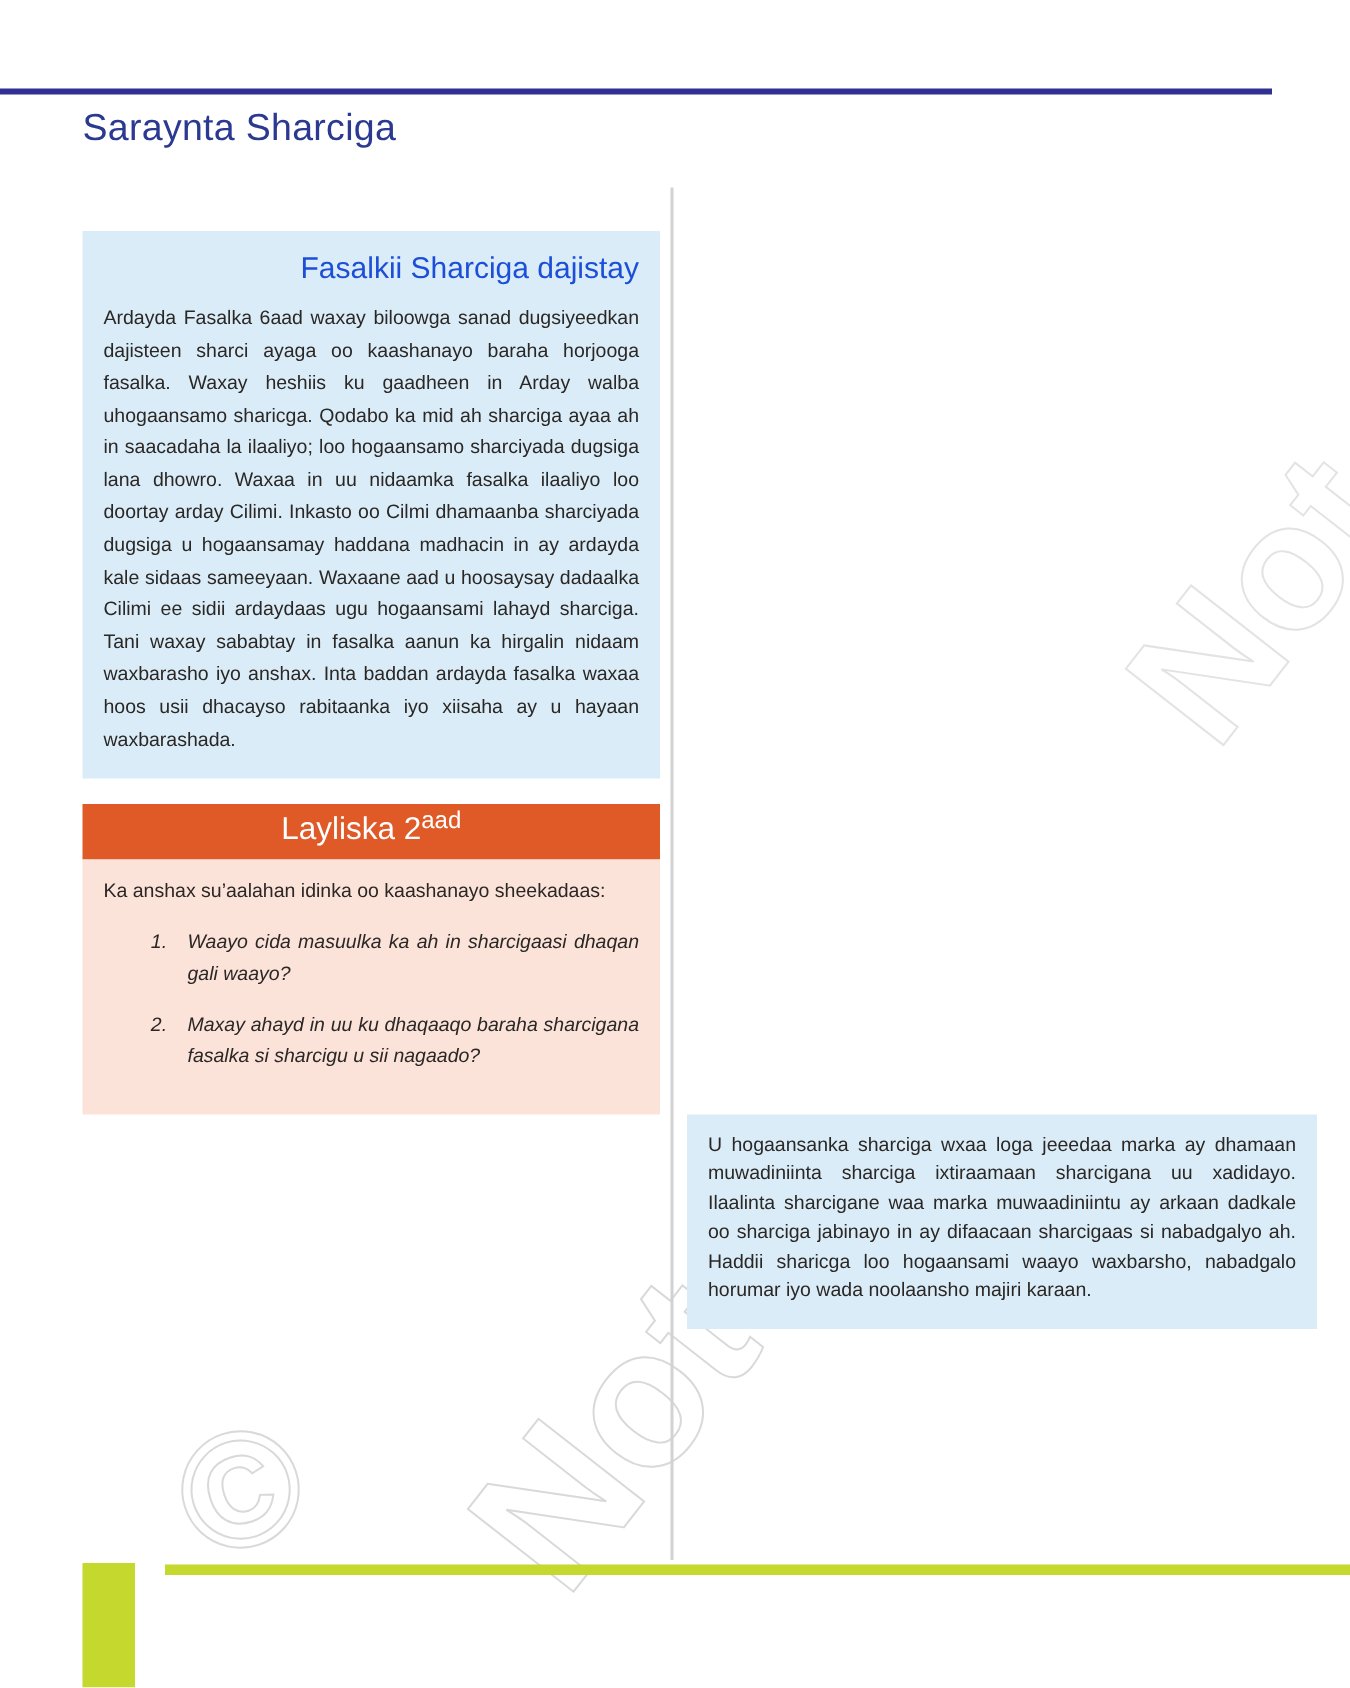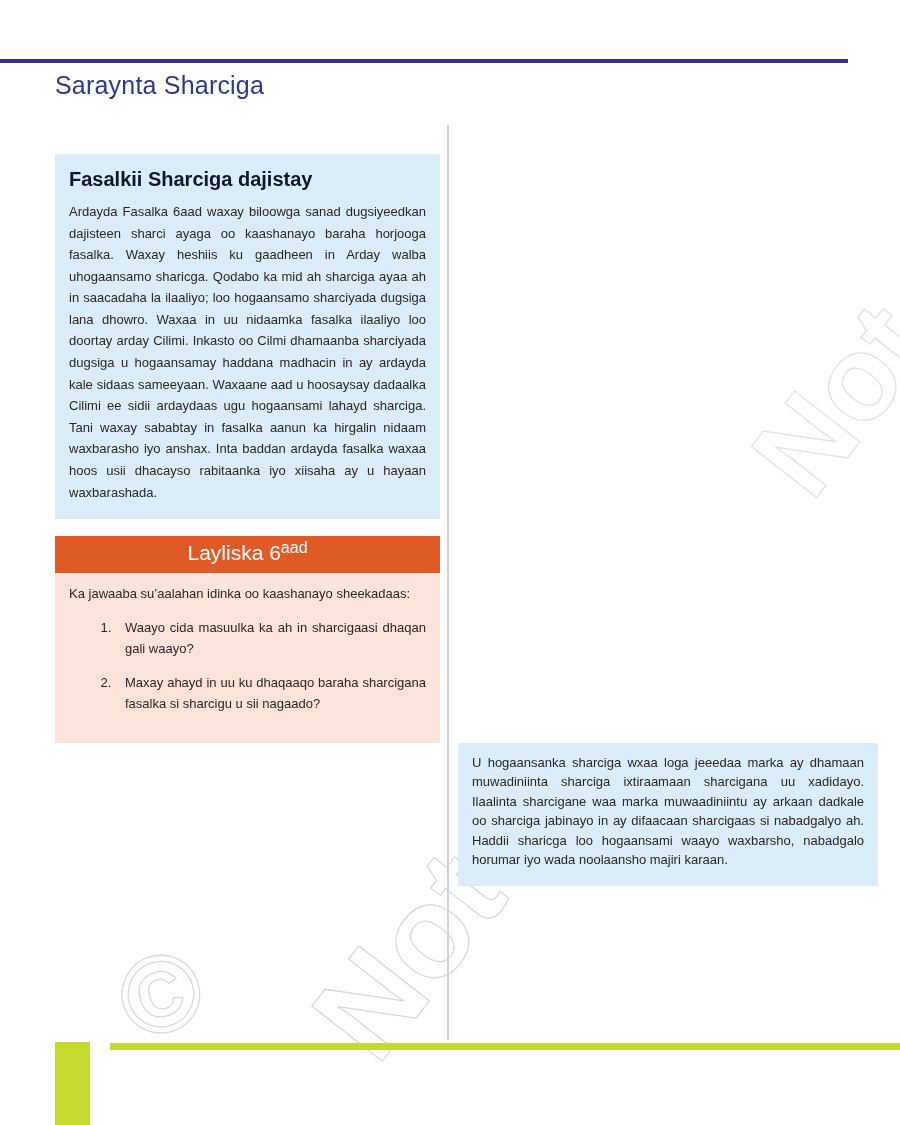--- a/index.html
+++ b/index.html
@@ -19,29 +19,29 @@
   
   .col { position: absolute; top: 125px; }
   .col-left  { left: 55px;  width: 385px; }
   .col-right { left: 458px; width: 420px; }
   .col-divider { position: absolute; left: 447px; top: 125px; width: 2px; height: 915px; background: #d2d2d2; }
 
   
   .box { padding: 10px 14px 16px 14px; }
   .box-blue { background: #d9ecf8; }
   .box-pink { background: #fbe3da; }
-  .box-heading { text-align: left; color: #0f172a; font-size: 20px; font-weight: bold; margin: 4px 0 10px 0; }
+  .box-heading { text-align: right; color: #1d4ed8; font-size: 20px; font-weight: normal; margin: 4px 0 10px 0; }
   .banner { background: #e05a28; color: #ffffff; text-align: center; font-size: 21px; padding: 5px 0 8px 0; }
   .banner .sup { font-size: 16px; position: relative; top: -7px; }
 
   .body-text { font-size: 13px; text-align: justify; }
   .lh-loose { line-height: 1.66; }
   .lh-mid   { line-height: 1.5; }
 
-  .q-list { margin: 12px 0 0 0; padding-left: 46px; }
+  .q-list { margin: 12px 0 0 0; padding-left: 46px; font-style: italic; }
   .q-list li { padding-left: 10px; margin-bottom: 12px; }
 
   .col-left .exercise { margin-top: 17px; }
 
   
   .wm {
     position: absolute;
     color: transparent;
     -webkit-text-stroke: 1.3px #d9d9d9;
     font-weight: bold;
@@ -73,24 +73,24 @@
   <div class="col-divider"></div>
 
   <div class="col col-left content">
     <section class="box box-blue">
       <h2 class="box-heading">Fasalkii Sharciga dajistay</h2>
       <p class="body-text lh-loose">Ardayda Fasalka 6aad waxay biloowga sanad dugsiyeedkan dajisteen sharci ayaga oo kaashanayo baraha horjooga fasalka. Waxay heshiis ku gaadheen in Arday walba uhogaansamo sharicga. Qodabo ka mid ah sharciga ayaa ah in saacadaha la ilaaliyo; loo hogaansamo sharciyada dugsiga lana dhowro. Waxaa in uu nidaamka fasalka ilaaliyo loo doortay arday Cilimi. Inkasto oo Cilmi dhamaanba sharciyada dugsiga u hogaansamay haddana madhacin in ay ardayda kale sidaas sameeyaan. Waxaane aad u hoosaysay dadaalka Cilimi ee sidii ardaydaas ugu hogaansami lahayd sharciga. Tani waxay sababtay in fasalka aanun ka hirgalin nidaam waxbarasho iyo anshax. Inta baddan ardayda fasalka waxaa hoos usii dhacayso rabitaanka iyo xiisaha ay u hayaan waxbarashada.</p>
     </section>
 
     <section class="exercise">
       <div class="banner">
-        <span>Layliska 6</span><span class="sup">aad</span>
+        <span>Layliska 2</span><span class="sup">aad</span>
       </div>
       <div class="box box-pink">
-        <p class="body-text lh-loose">Ka jawaaba su’aalahan idinka oo kaashanayo sheekadaas:</p>
+        <p class="body-text lh-loose">Ka anshax su’aalahan idinka oo kaashanayo sheekadaas:</p>
         <ol class="q-list">
           <li class="body-text lh-loose">Waayo cida masuulka ka ah in sharcigaasi dhaqan gali waayo?</li>
           <li class="body-text lh-loose">Maxay ahayd in uu ku dhaqaaqo baraha sharcigana fasalka si sharcigu u sii nagaado?</li>
         </ol>
       </div>
     </section>
   </div>
 
   <div class="col col-right content">
     <section class="box box-blue">

